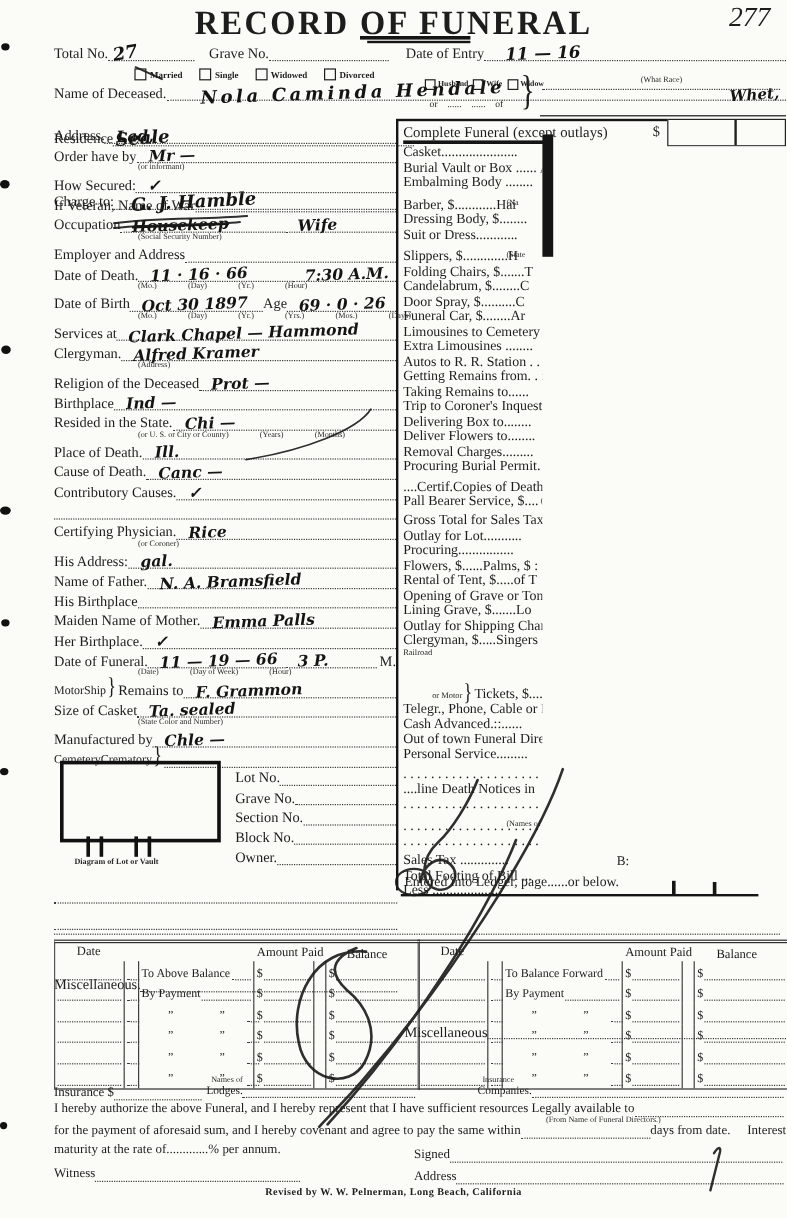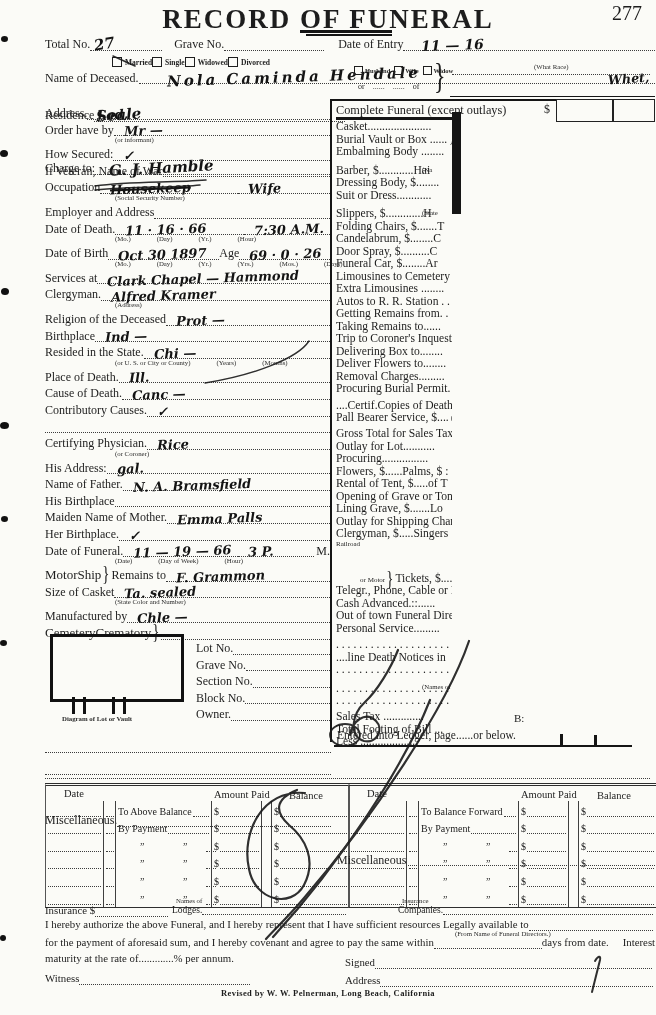--- a/index.html
+++ b/index.html
@@ -1,49 +1,49 @@
 <!DOCTYPE html>
 <html><head>
 <meta charset="utf-8">
 <style>
   html,body{margin:0;padding:0;background:#9a9a9a;}
   .page{position:relative;width:656px;height:1015px;background:#fbfbf7;margin:0 auto;
         font-family:"Liberation Serif",serif;color:#1d1d1d;overflow:hidden;}
   .abs{position:absolute;}
   .title{left:0;right:0;top:4px;text-align:center;font-size:27px;font-weight:700;
          letter-spacing:2px;transform:scaleY(1.05);white-space:nowrap;}
-  .pageno{right:14px;top:2px;font-size:20px;}
+  .pageno{right:14px;top:2px;font-size:23px;font-style:italic;}
   .bar{background:#151515;}
   
   .frow{display:flex;align-items:flex-end;height:12px;margin-top:4.6px;position:relative;}
   .lbl{font-size:12px;line-height:1.05;white-space:nowrap;}
   .fill{flex:1;min-width:10px;border-bottom:1.6px dotted #3c3c3c;height:12px;position:relative;}
   .subrow{display:flex;gap:26px;height:7px;margin:1px 0 0 70px;}
   .sub{font-size:6.8px;line-height:1;white-space:nowrap;color:#2a2a2a;}
   .stack{display:flex;flex-direction:row;justify-content:space-between;margin-right:1px;}
-  .stackline{font-size:13px;line-height:1.05;white-space:nowrap;}
+  .stackline{font-size:10px;line-height:1.05;white-space:nowrap;}
   .brace{font-size:15px;margin-right:2px;transform:scaleY(1.35);display:inline-block;}
   .tail{margin-left:2px;}
   
   .hw{font-family:"DejaVu Serif",serif;font-style:italic;font-weight:600;color:#141414;white-space:nowrap;}
   .hw-row{position:absolute;left:10px;bottom:-3px;font-size:13px;transform:rotate(-2deg);}
   .strike{text-decoration:line-through;text-decoration-thickness:2px;}
   
   .fees-layer{z-index:1;}
   .fee{font-size:11.6px;line-height:11.2px;margin-top:1.3px;white-space:nowrap;display:flex;align-items:flex-end;}
   .fee.gap{margin-top:5px;}
   .fee-subnote{height:6px;padding-left:86px;}
   .sup{font-size:6.5px;vertical-align:top;margin-left:2px;}
   .overlay{background:#fbfbf7;z-index:2;}
   .z3{z-index:3;}
   
   .cbrow{display:flex;align-items:center;}
   .cb{width:8px;height:8px;border:1.2px solid #1e1e1e;display:inline-block;margin-right:3px;flex:none;}
   .cb.s{width:7px;height:7px;margin-right:2px;}
-  .cbl{font-size:7.5px;font-weight:700;margin-right:0;white-space:nowrap;}
+  .cbl{font-size:7.5px;font-weight:700;margin-right:14px;white-space:nowrap;}
   .cbl.s{font-size:6.5px;margin-right:4px;}
   
   .diag-box{border:3px solid #111;}
   .leg{border-left:3px solid #111;border-right:3px solid #111;}
   
   .ltable{position:absolute;top:783px;height:121px;border-top:3px double #2e2e2e;
           border-bottom:1.5px solid #2e2e2e;border-left:1px solid #555;border-right:1px solid #555;}
   #ledger-left{left:45px;width:303px;}
   #ledger-right{left:348px;width:307px;}
   .thead{position:relative;height:15px;}

